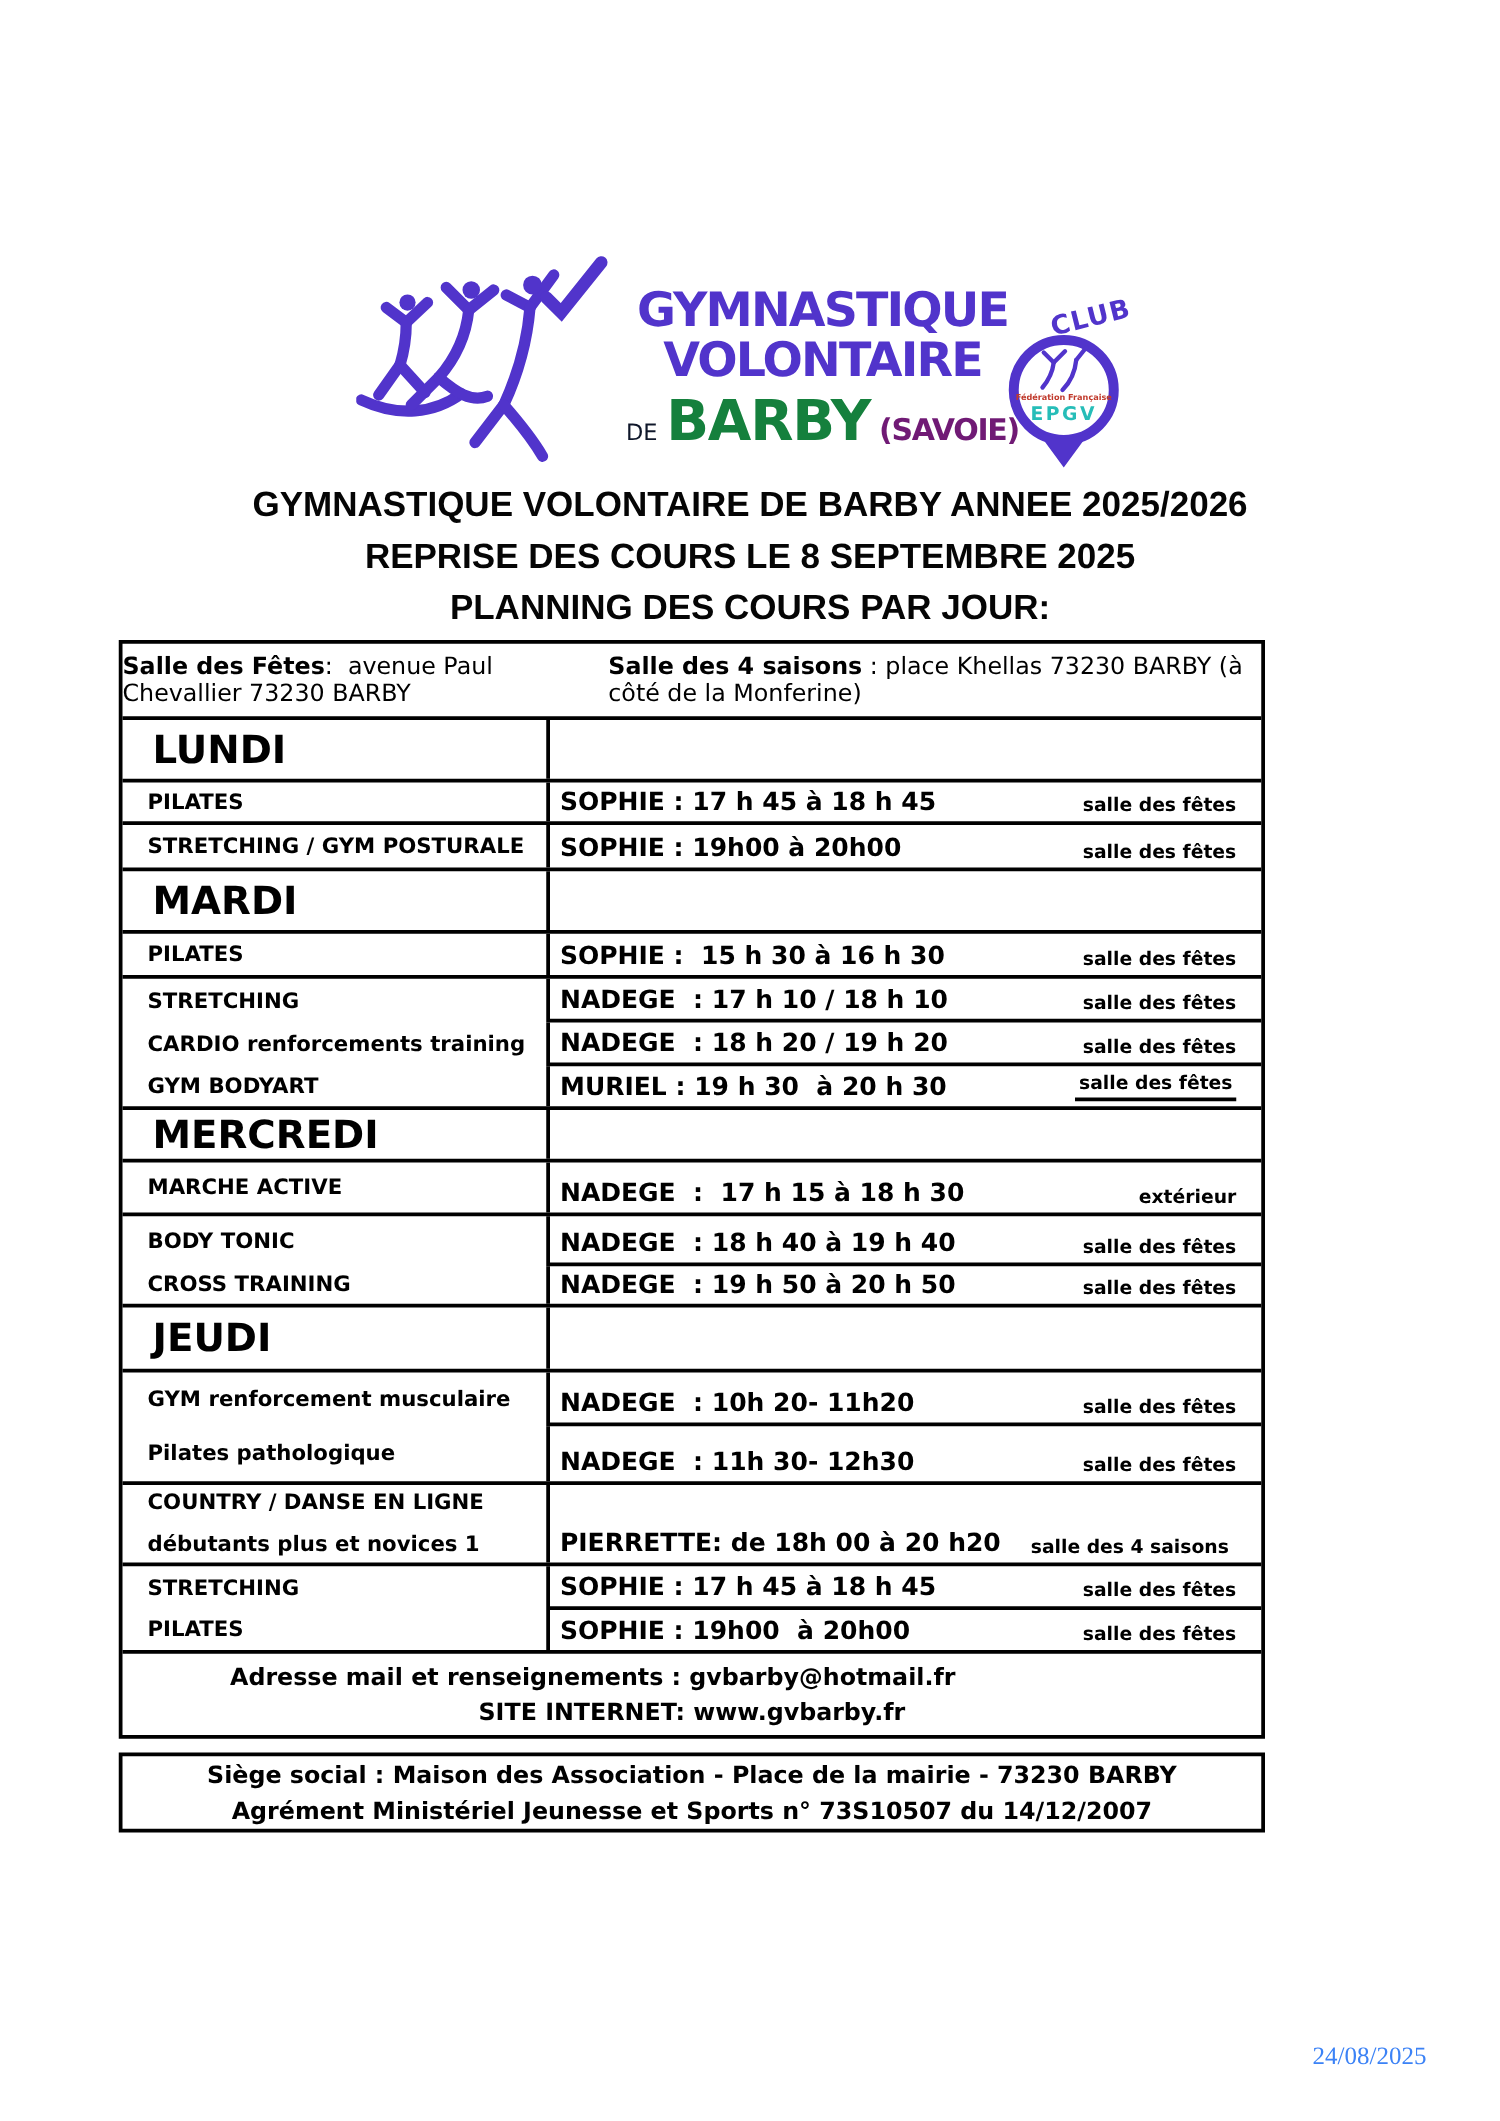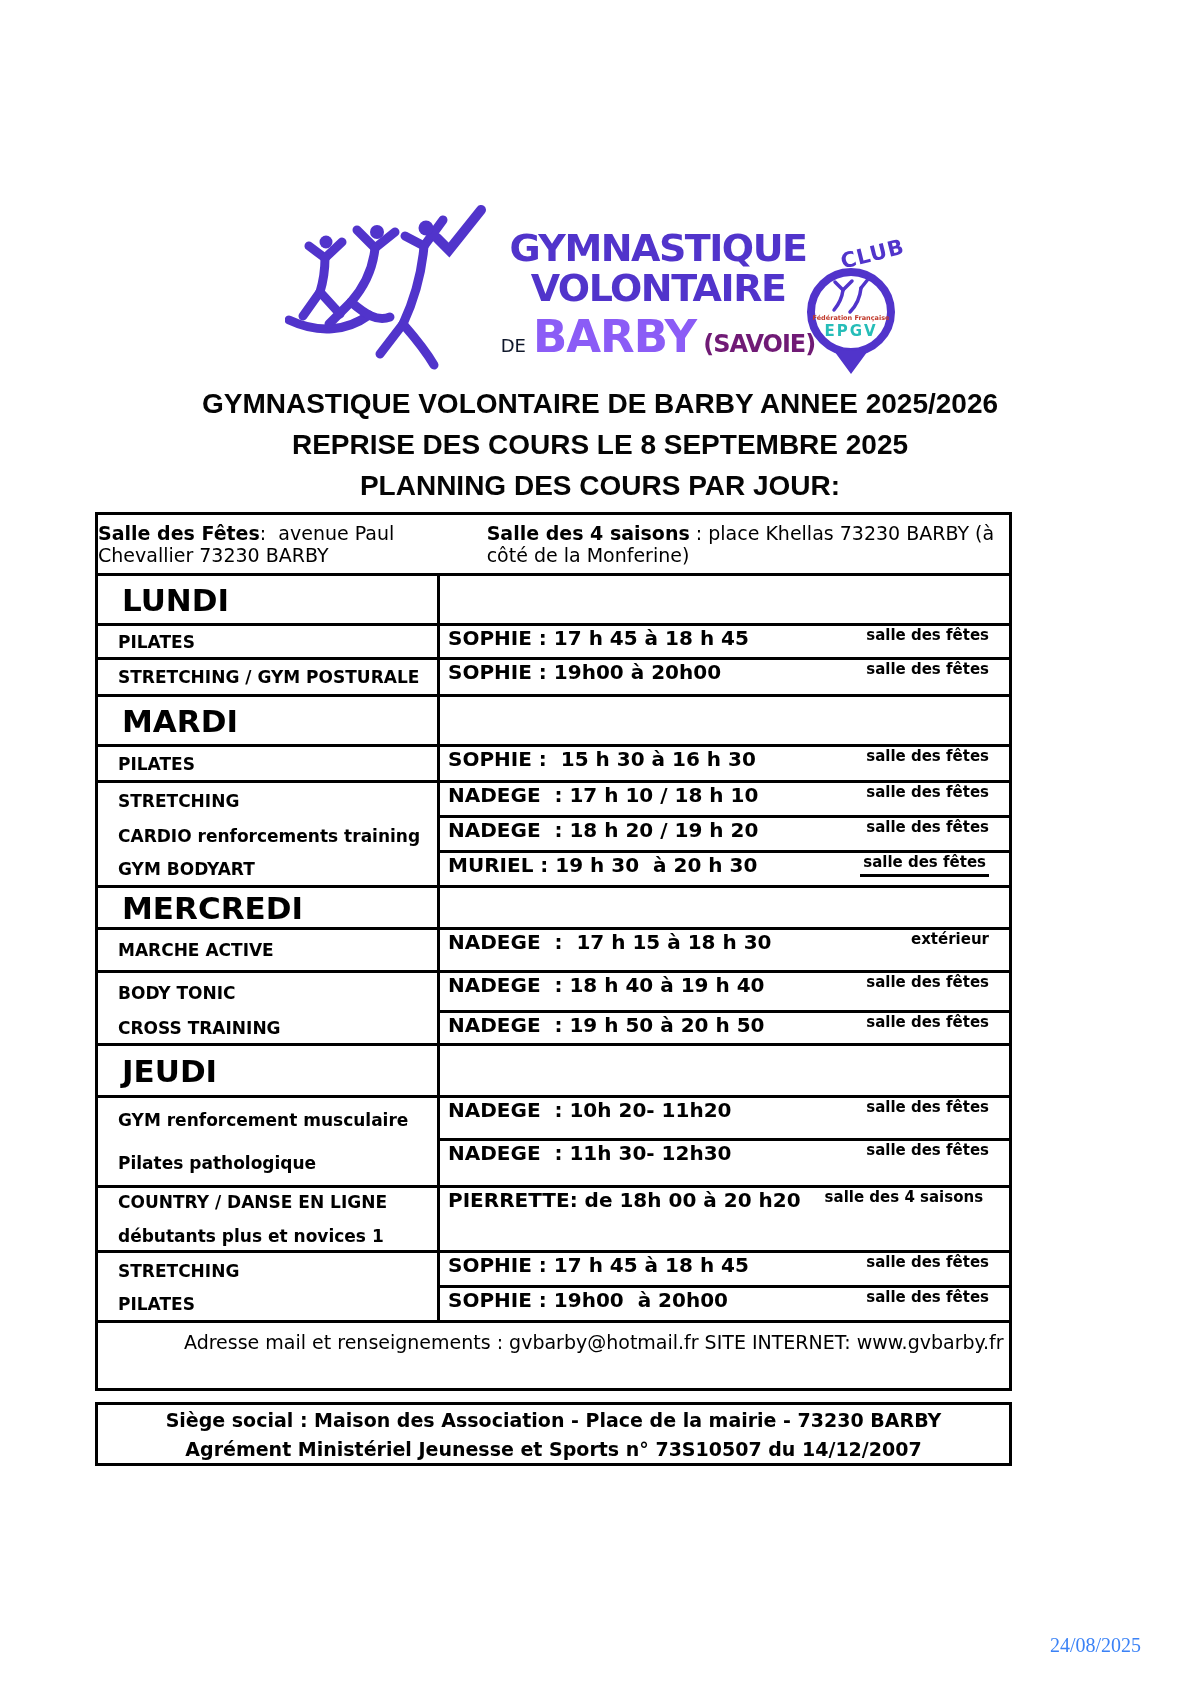--- a/index.html
+++ b/index.html
@@ -9,51 +9,51 @@
     margin:0 auto; font-family:"DejaVu Sans", sans-serif; color:#000;
     overflow:hidden;
   }
   
   .logo { position:absolute; top:198px; left:50%; transform:translateX(-50%); width:630px; height:190px; }
   .figures { position:absolute; left:0; top:6px; width:205px; height:172px; }
   .lg-text { position:absolute; left:188px; top:30px; width:370px; text-align:center; }
   .lg1, .lg2 { font-weight:bold; font-size:38px; line-height:40px; letter-spacing:-1.5px; color:#5134cb; }
   .lg3 { display:flex; align-items:baseline; justify-content:center; gap:7px; margin-top:2px; }
   .lg-de { font-weight:normal; font-size:18px; color:#0f172a; }
-  .lg-city { font-weight:bold; font-size:45px; letter-spacing:-1px; color:#8b5cf6; }
+  .lg-city { font-weight:bold; font-size:45px; letter-spacing:-1px; color:#15803d; }
   .lg-region { font-weight:bold; font-size:24px; color:#701a75; letter-spacing:-1px; }
   .club-word { position:absolute; right:10px; top:44px; color:#5134cb; font-weight:bold; font-size:21px;
                letter-spacing:1px; transform:rotate(-14deg); }
   .badge { position:absolute; right:16px; top:68px; width:96px; height:112px; }
   
   .title-line { position:absolute; left:0; width:100%; text-align:center;
     font-family:"Liberation Sans", sans-serif; font-weight:bold; font-size:28px; color:#050505; }
   .t1 { top:388px; } .t2 { top:429px;text-align:center; } .t3 { top:470px; }
   
   .tbl { position:absolute; top:512px; left:95px; width:917px; border:3px solid #000; background:#fff; }
   .venue { height:61px; border-bottom:3px solid #000; display:flex; 
            justify-content:center; align-items:center; font-size:19px; white-space:pre-wrap; }
   .venue .lbl { font-weight:bold; }
   .day { display:flex; border-bottom:3px solid #000; }
   .dleft { width:342px; border-right:3px solid #000; display:flex; align-items:center;
            padding-left:24px; font-weight:bold; font-size:31px; }
   .dright { flex:1; }
   .row { display:flex; }
   .row .cl { width:342px; border-right:3px solid #000; display:flex; flex-direction:column;
              justify-content:center; gap:14px; padding:2px 6px 2px 20px; font-size:17px; font-weight:bold; }
-  .row .cr { flex:1; display:flex; align-items:flex-start; padding:0 20px 16px 8px; }
+  .row .cr { flex:1; display:flex; align-items:flex-end; padding:0 20px 4px 8px; }
   .session { font-size:20px; font-weight:bold; white-space:pre-wrap; }
   .spacer { flex:1; }
   .loc { font-size:15px; font-weight:bold; white-space:nowrap; }
   .loc.inline { margin-left:24px; }
   .loc.ul { border-bottom:3px solid #000; padding:0 3px 3px 3px; }
   .row.bfull { border-bottom:3px solid #000; }
   .row.bright .cr { border-bottom:3px solid #000; }
-  .mailbox { height:65px; display:flex; flex-direction:row; padding-top:8px; gap:6px;
-             font-size:19px; font-weight:normal; }
+  .mailbox { height:65px; display:flex; flex-direction:column; padding-top:8px; gap:6px;
+             font-size:19px; font-weight:bold; }
   .mail1 { padding-left:86px; }
   .mail2 { text-align:center; }
   .legalbox { position:absolute; top:1402px; left:95px; width:917px; height:64px; border:3px solid #000;
               display:flex; flex-direction:column; justify-content:center; align-items:center; gap:7px;
               font-size:19px; font-weight:bold; background:#fff; }
   .datefooter { position:absolute; top:1634px; left:1050px; font-family:Liberation Serif, serif;
                 font-size:20px; color:#3b82f6; }
 </style>
 </head>
 <body>

